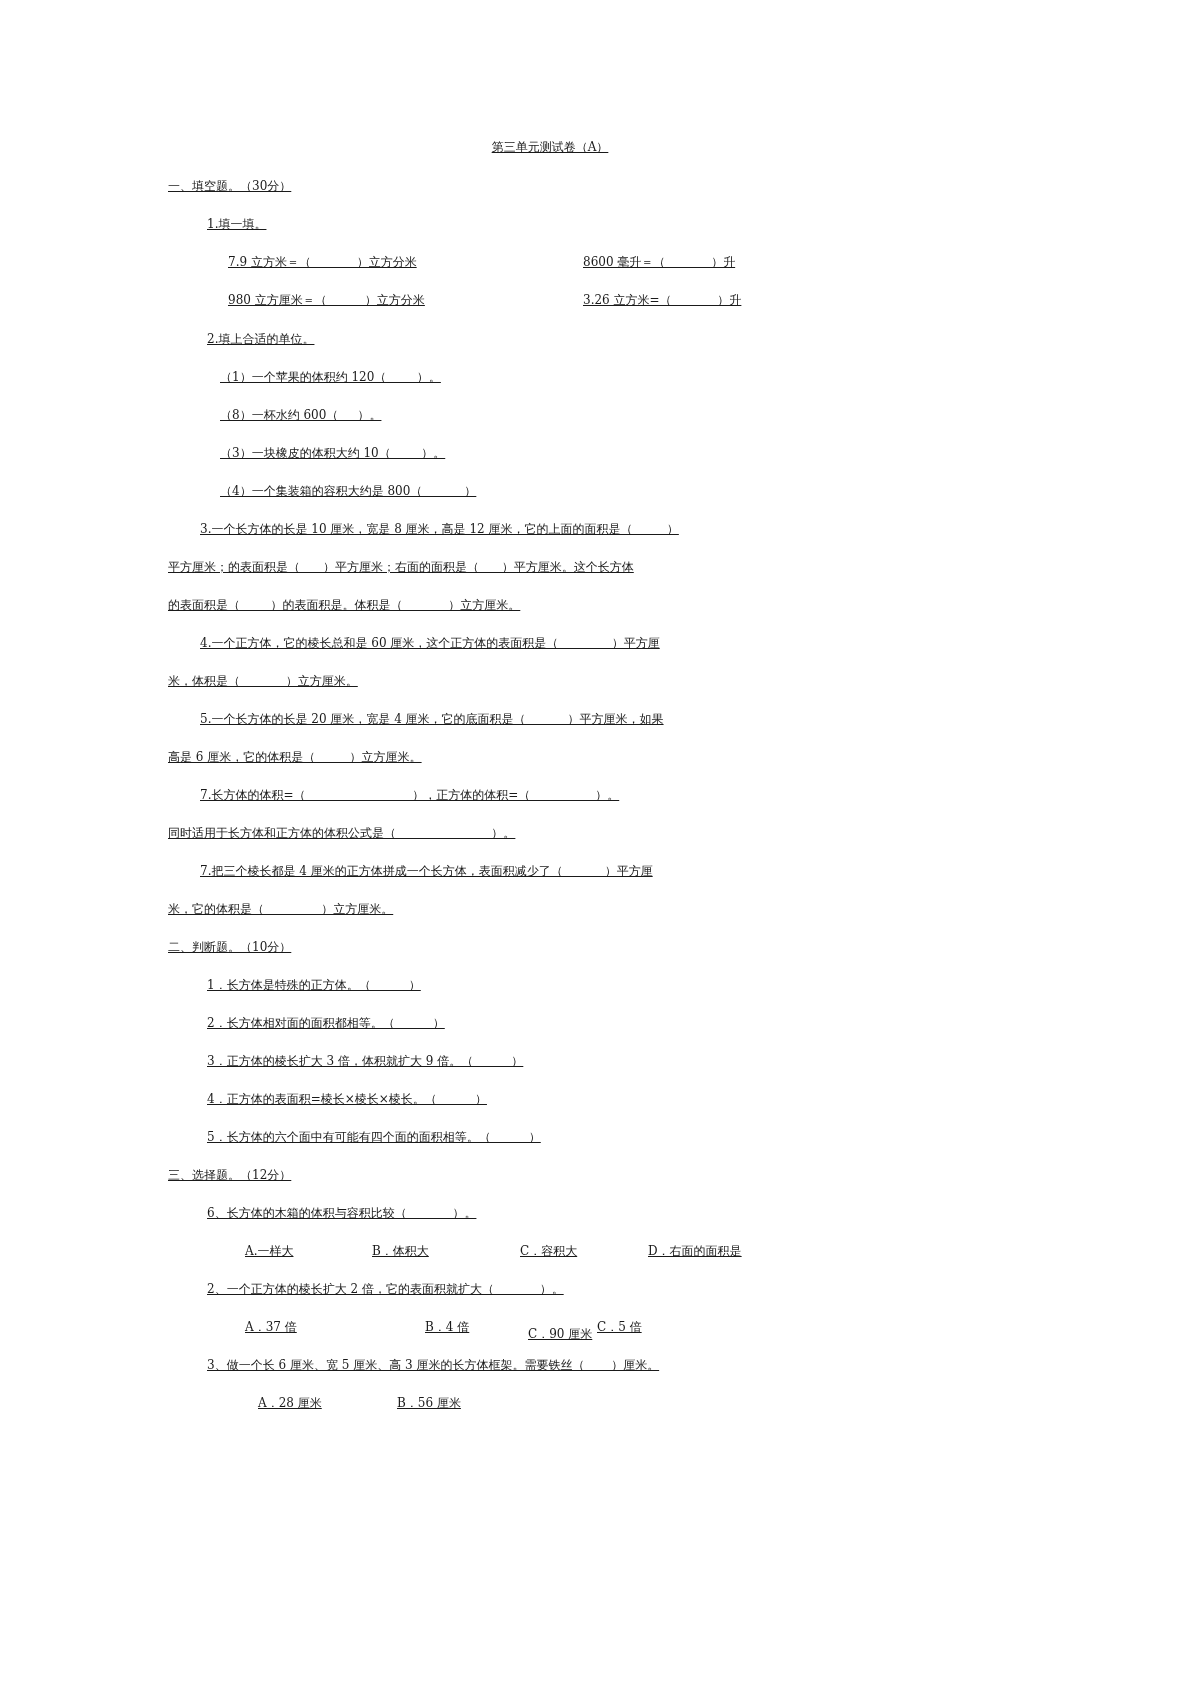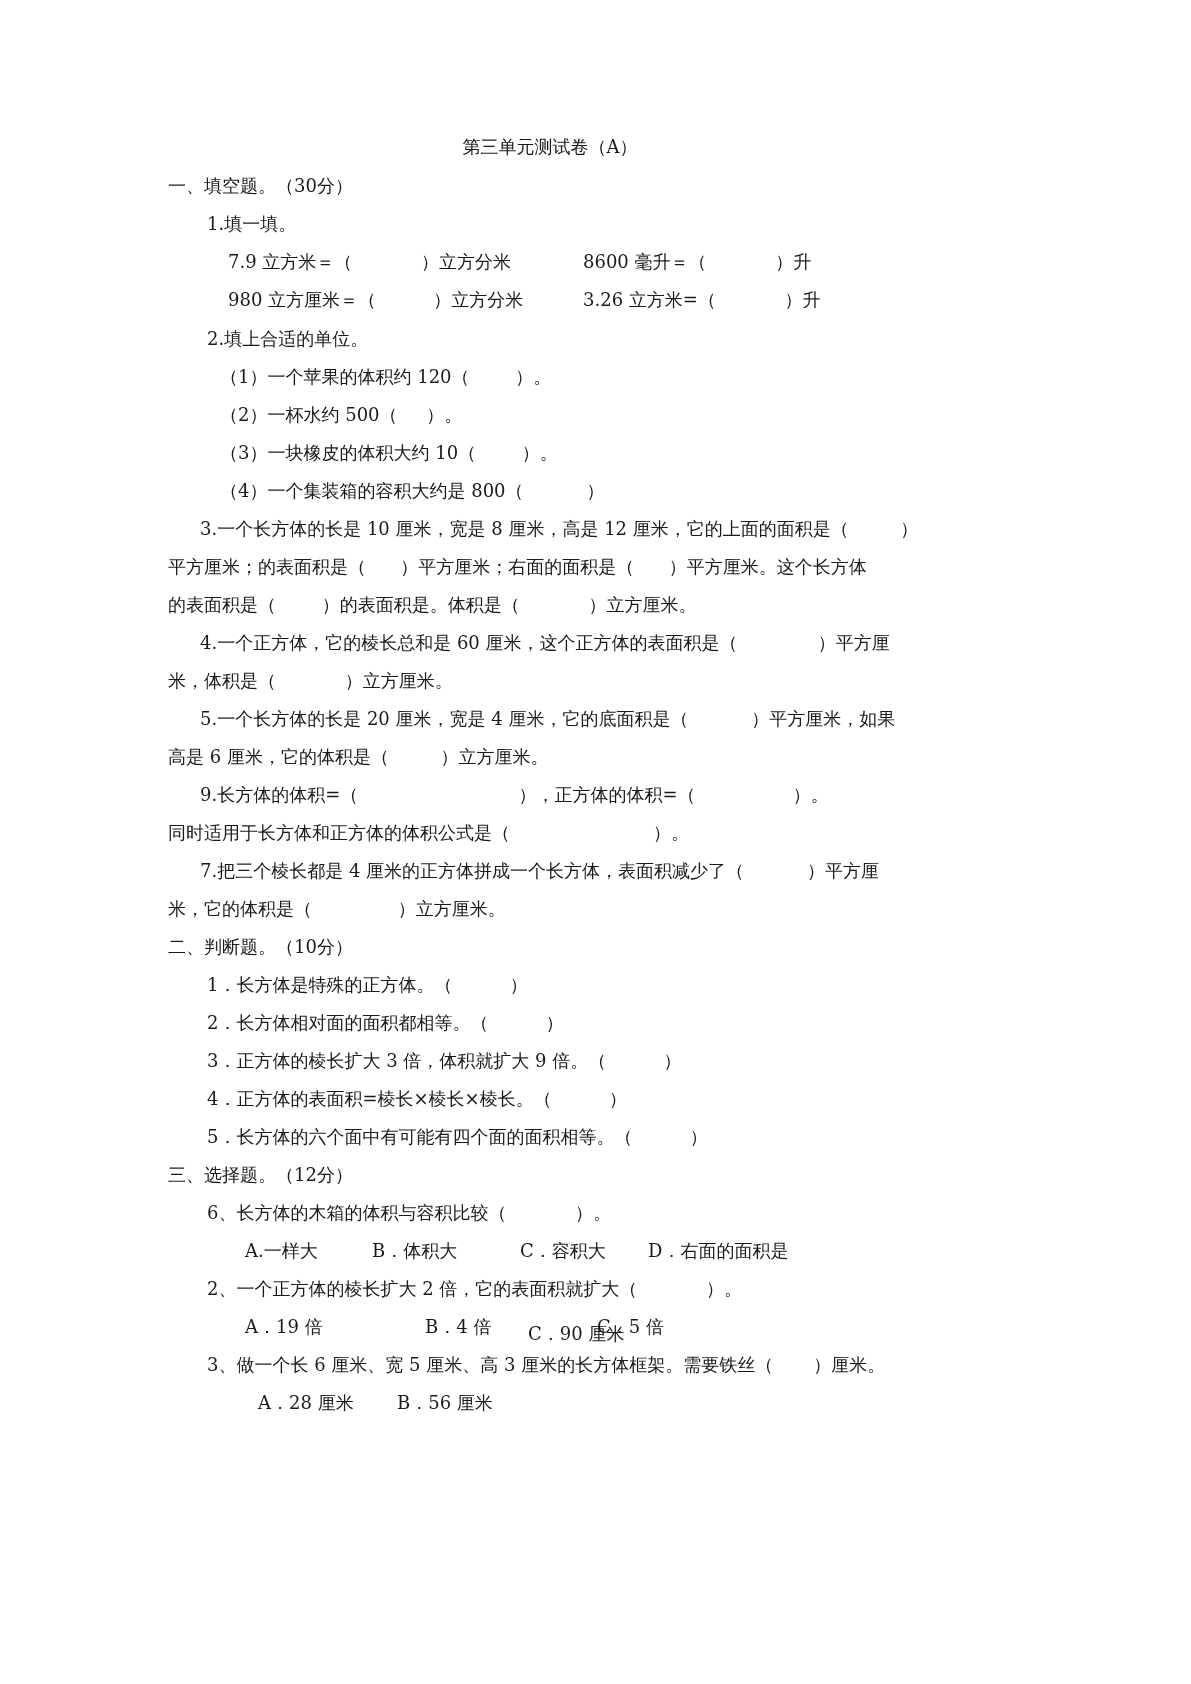--- a/index.html
+++ b/index.html
@@ -1,71 +1,71 @@
 <!DOCTYPE html>
 <html><head>
 <meta charset="utf-8">
 <style>
   html, body { margin: 0; padding: 0; background: #ffffff; }
   body { width: 1191px; height: 1684px; position: relative; overflow: hidden;
          font-family: "DejaVu Serif", "Liberation Serif", serif; color: #1a1a1a; }
-  .line { position: absolute; white-space: pre; font-size: 18px; line-height: 24px; }
+  .line { position: absolute; white-space: pre; font-size: 12px; line-height: 24px; text-decoration: underline; }
   .title { left: 0; width: 1100px; text-align: center; top: 135px; }
 </style>
 </head>
 <body>
 
 <div>
   <div class="line title">第三单元测试卷（A）</div>
 
   <div class="line" style="left:168px;top:174px">一、填空题。（30分）</div>
   <div class="line" style="left:207px;top:212px">1.填一填。</div>
   <div class="line" style="left:228px;top:250px">7.9 立方米＝（            ）立方分米</div>
   <div class="line" style="left:583px;top:250px">8600 毫升＝（            ）升</div>
   <div class="line" style="left:228px;top:288px">980 立方厘米＝（          ）立方分米</div>
   <div class="line" style="left:583px;top:288px">3.26 立方米=（            ）升</div>
 
   <div class="line" style="left:207px;top:327px">2.填上合适的单位。</div>
   <div class="line" style="left:220px;top:365px">（1）一个苹果的体积约 120（        ）。</div>
-  <div class="line" style="left:220px;top:403px">（2）一杯水约 500（     ）。</div>
+  <div class="line" style="left:220px;top:403px">（8）一杯水约 600（     ）。</div>
   <div class="line" style="left:220px;top:441px">（3）一块橡皮的体积大约 10（        ）。</div>
   <div class="line" style="left:220px;top:479px">（4）一个集装箱的容积大约是 800（           ）</div>
 
   <div class="line" style="left:200px;top:517px">3.一个长方体的长是 10 厘米，宽是 8 厘米，高是 12 厘米，它的上面的面积是（         ）</div>
   <div class="line" style="left:168px;top:555px">平方厘米；的表面积是（      ）平方厘米；右面的面积是（      ）平方厘米。这个长方体</div>
   <div class="line" style="left:168px;top:593px">的表面积是（        ）的表面积是。体积是（            ）立方厘米。</div>
 
   <div class="line" style="left:200px;top:631px">4.一个正方体，它的棱长总和是 60 厘米，这个正方体的表面积是（              ）平方厘</div>
   <div class="line" style="left:168px;top:669px">米，体积是（            ）立方厘米。</div>
 
   <div class="line" style="left:200px;top:707px">5.一个长方体的长是 20 厘米，宽是 4 厘米，它的底面积是（           ）平方厘米，如果</div>
   <div class="line" style="left:168px;top:745px">高是 6 厘米，它的体积是（         ）立方厘米。</div>
 
-  <div class="line" style="left:200px;top:783px">9.长方体的体积=（                            ），正方体的体积=（                 ）。</div>
+  <div class="line" style="left:200px;top:783px">7.长方体的体积=（                            ），正方体的体积=（                 ）。</div>
   <div class="line" style="left:168px;top:821px">同时适用于长方体和正方体的体积公式是（                         ）。</div>
 
   <div class="line" style="left:200px;top:859px">7.把三个棱长都是 4 厘米的正方体拼成一个长方体，表面积减少了（           ）平方厘</div>
   <div class="line" style="left:168px;top:897px">米，它的体积是（               ）立方厘米。</div>
 
   <div class="line" style="left:168px;top:935px">二、判断题。（10分）</div>
   <div class="line" style="left:207px;top:973px">1．长方体是特殊的正方体。（          ）</div>
   <div class="line" style="left:207px;top:1011px">2．长方体相对面的面积都相等。（          ）</div>
   <div class="line" style="left:207px;top:1049px">3．正方体的棱长扩大 3 倍，体积就扩大 9 倍。（          ）</div>
   <div class="line" style="left:207px;top:1087px">4．正方体的表面积=棱长×棱长×棱长。（          ）</div>
   <div class="line" style="left:207px;top:1125px">5．长方体的六个面中有可能有四个面的面积相等。（          ）</div>
 
   <div class="line" style="left:168px;top:1163px">三、选择题。（12分）</div>
   <div class="line" style="left:207px;top:1201px">6、长方体的木箱的体积与容积比较（            ）。</div>
   <div class="line" style="left:245px;top:1239px">A.一样大</div>
   <div class="line" style="left:372px;top:1239px">B．体积大</div>
   <div class="line" style="left:520px;top:1239px">C．容积大</div>
   <div class="line" style="left:648px;top:1239px">D．右面的面积是</div>
 
   <div class="line" style="left:207px;top:1277px">2、一个正方体的棱长扩大 2 倍，它的表面积就扩大（            ）。</div>
-  <div class="line" style="left:245px;top:1315px">A．19 倍</div>
+  <div class="line" style="left:245px;top:1315px">A．37 倍</div>
   <div class="line" style="left:425px;top:1315px">B．4 倍</div>
   <div class="line" style="left:597px;top:1315px">C．5 倍</div>
 
   <div class="line" style="left:207px;top:1353px">3、做一个长 6 厘米、宽 5 厘米、高 3 厘米的长方体框架。需要铁丝（       ）厘米。</div>
   <div class="line" style="left:258px;top:1391px">A．28 厘米</div>
   <div class="line" style="left:397px;top:1391px">B．56 厘米</div>
   <div class="line" style="left:528px;top:1322px">C．90 厘米</div>
 </div>
 
 </body></html>

